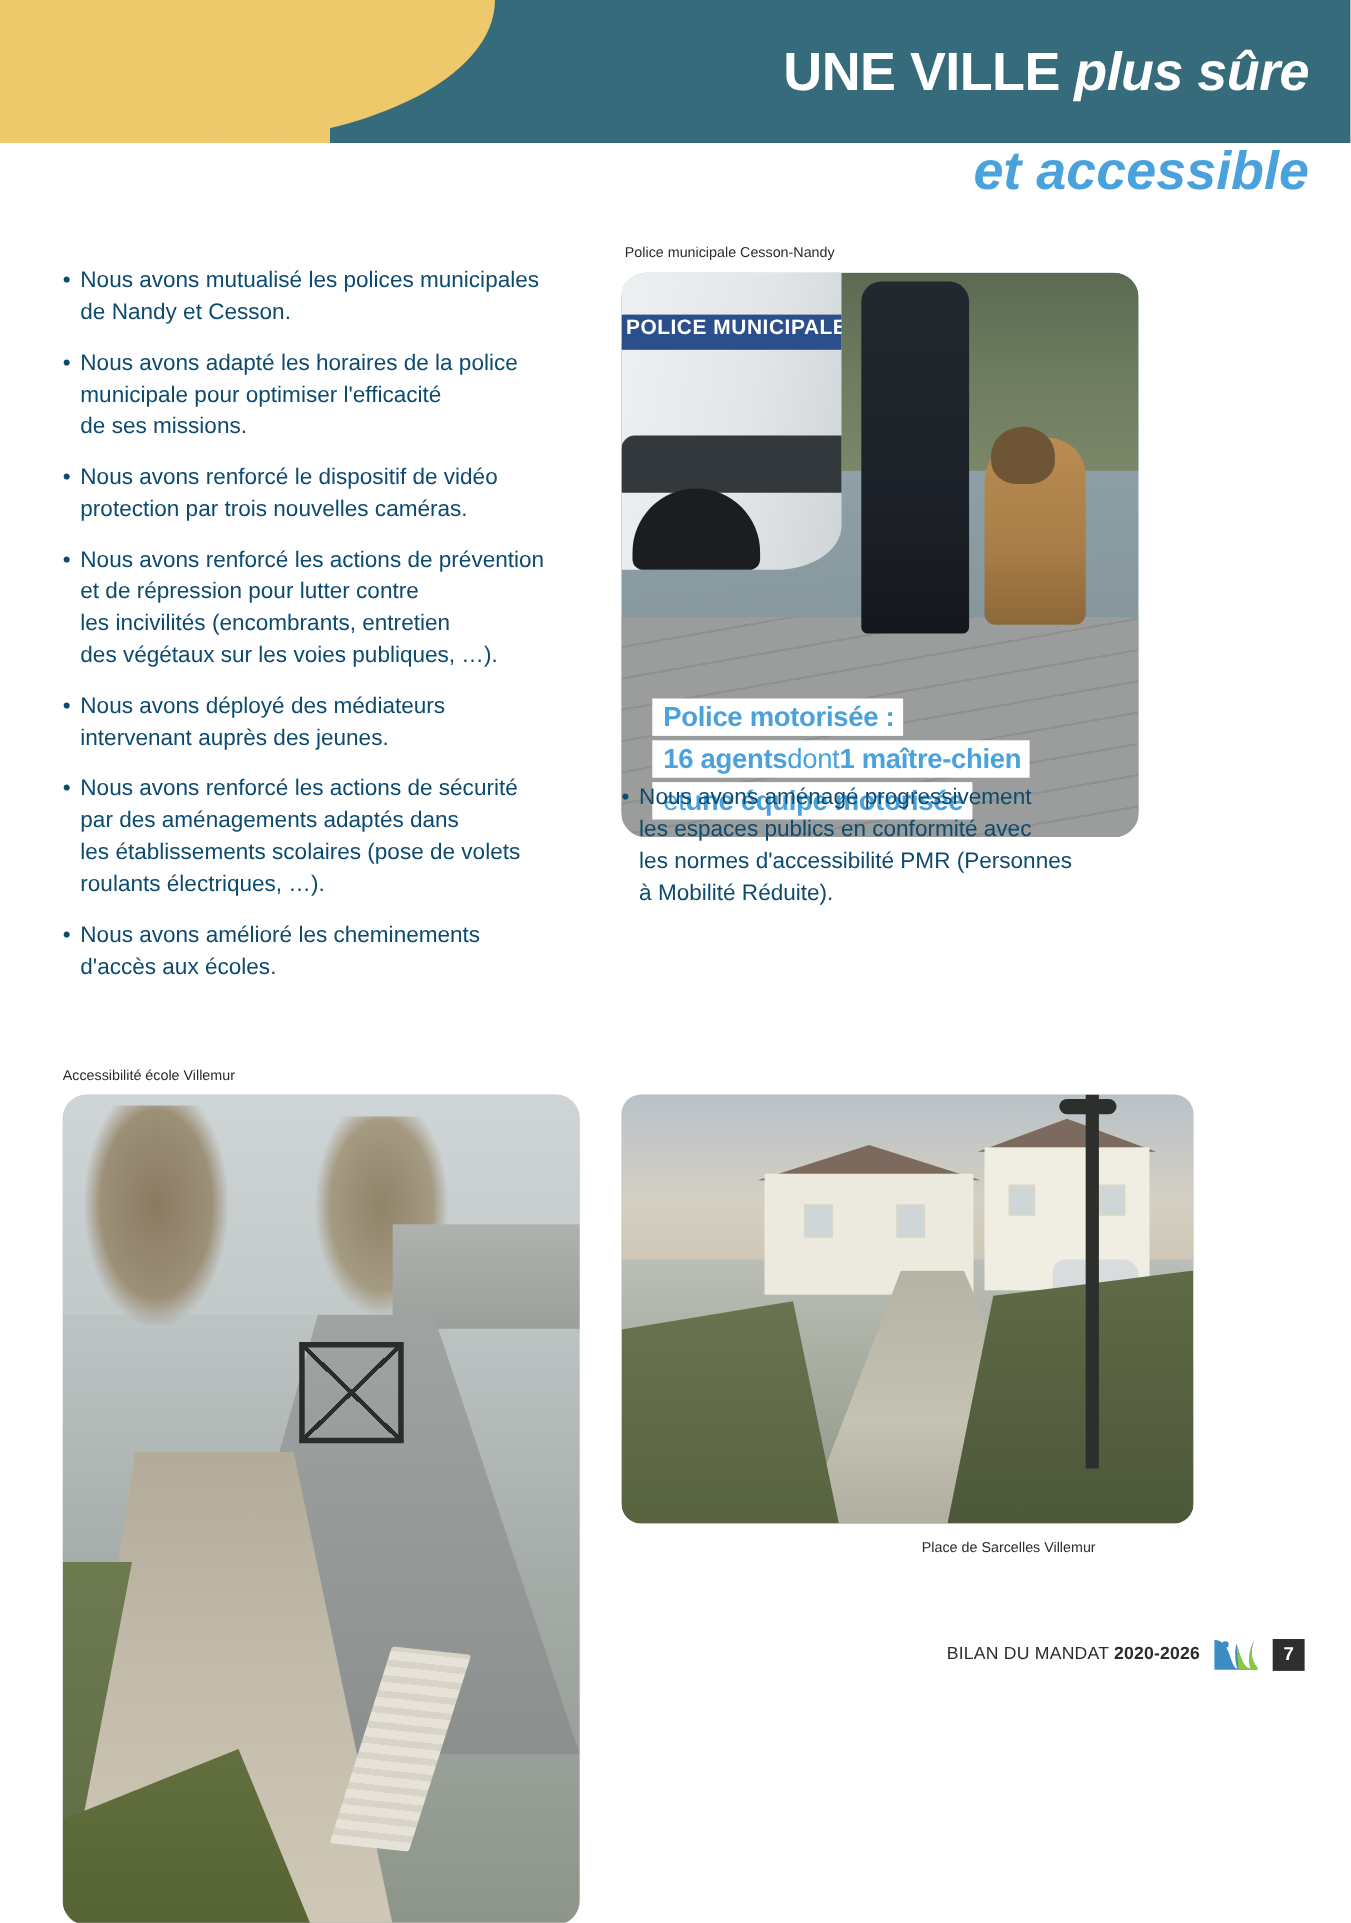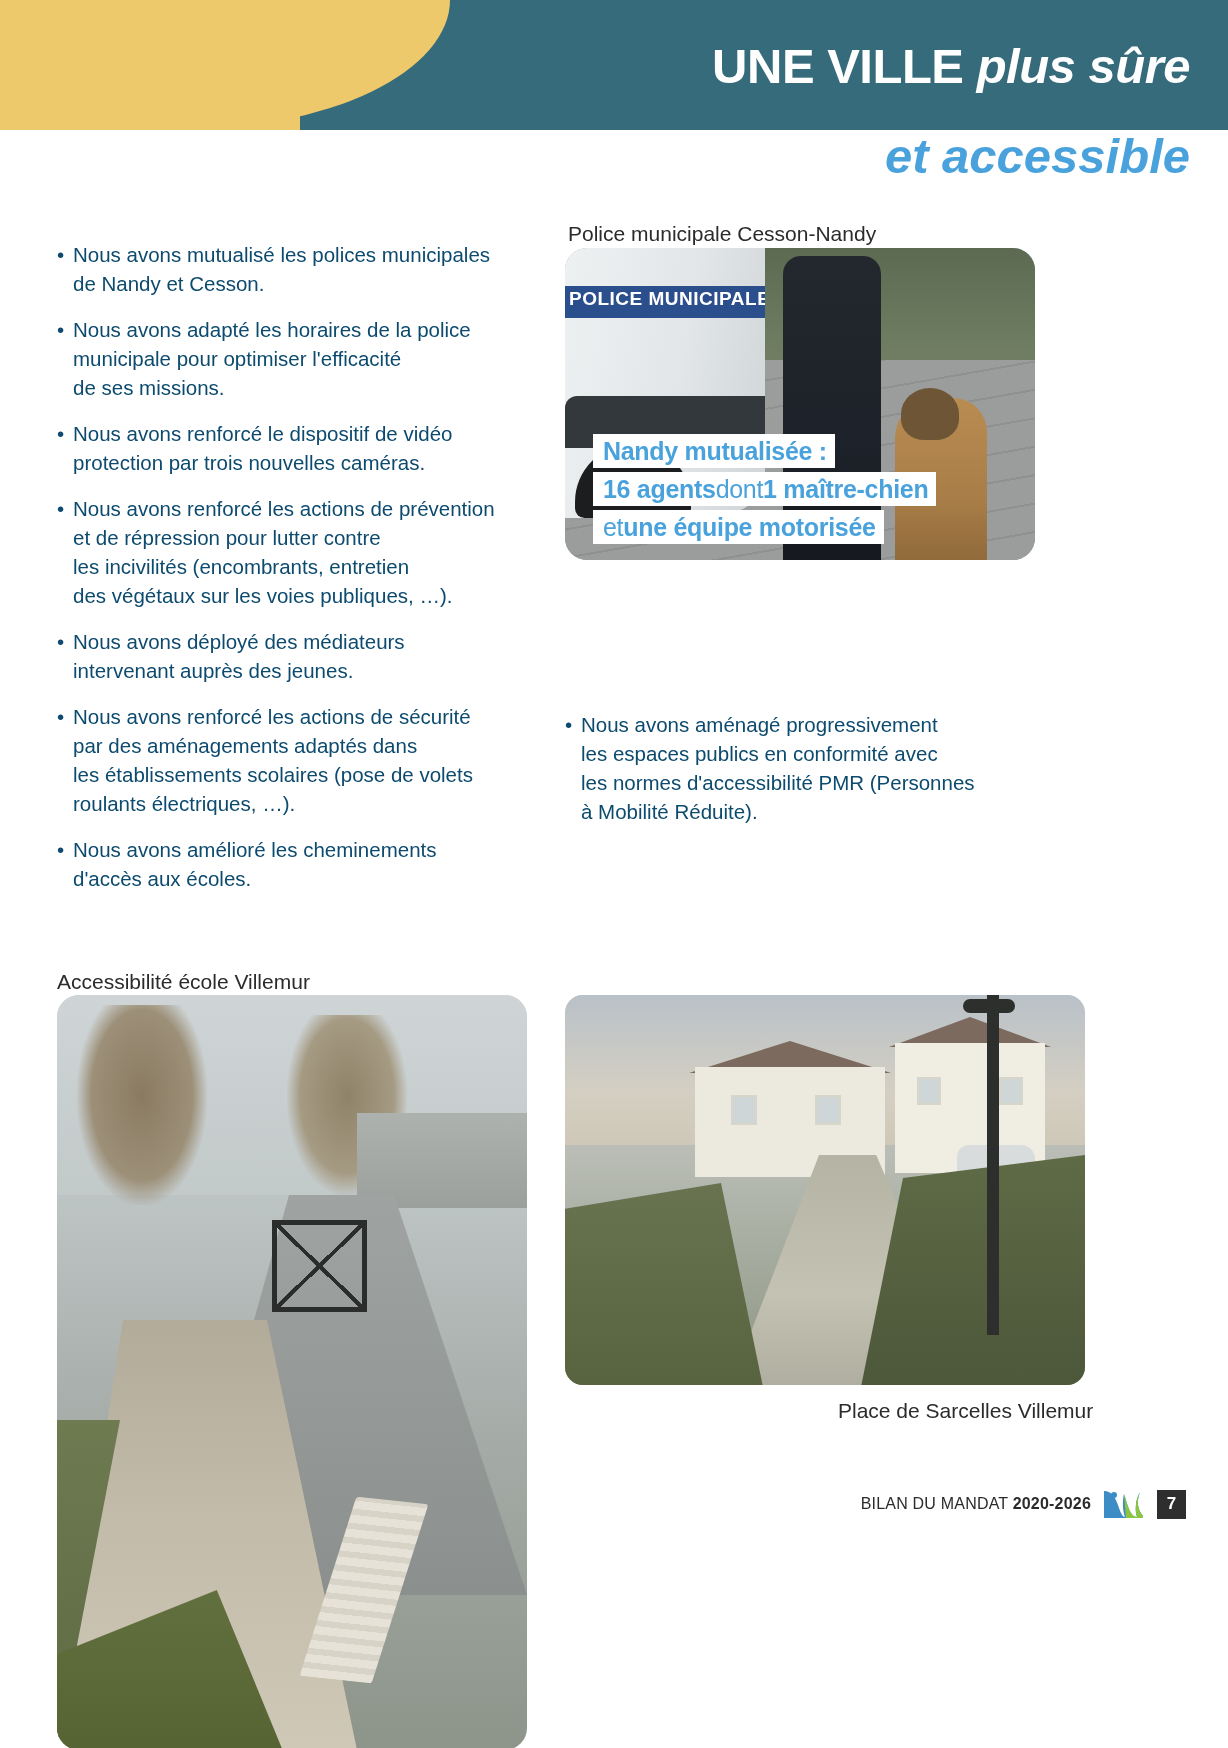--- a/index.html
+++ b/index.html
@@ -108,39 +108,39 @@
   .right-col {
     position: absolute;
     top: 710px;
     left: 565px;
     width: 470px;
   }
 
   
   .caption {
     position: absolute;
-    font-size: 21px;
+    font-size: 13px;
     color: #2b2b2b;
     white-space: nowrap;
   }
   .cap-police { top: 222px; left: 568px; }
   .cap-villemur { top: 970px; left: 57px; }
   .cap-sarcelles { top: 1399px; left: 838px; }
 
   
   .photo {
     position: absolute;
     overflow: hidden;
     background: #888;
   }
 
   
   .photo-police {
     top: 248px; left: 565px;
-    width: 470px; height: 312px;
+    width: 470px; height: 513px;
     border-radius: 22px;
     background: linear-gradient(175deg, #9fb0b8 0%, #8d9ea6 40%, #7d8a8f 100%);
   }
   .pol-van {
     position: absolute;
     top: 0; left: 0;
     width: 200px; height: 270px;
     background: linear-gradient(100deg,#eef1f2 0%, #e2e6e8 55%, #cfd4d6 100%);
     border-bottom-right-radius: 60px 40px;
   }
@@ -468,21 +468,21 @@
       <div class="pol-van-band"></div>
       <div class="pol-van-dark"></div>
       <div class="pol-wheel"></div>
     </div>
     <div class="pol-van-text">POLICE MUNICIPALE</div>
     <div class="pol-officer"></div>
     <div class="pol-dog"></div>
     <div class="pol-dog-head"></div>
 
     <div class="pol-overlay">
-      <span class="ov-line">Nandy mutualisée :</span>
+      <span class="ov-line">Police motorisée :</span>
       <span class="ov-line"><span>16 agents</span><span class="ov-light">dont</span><span>1 maître-chien</span></span>
       <span class="ov-line"><span class="ov-light">et</span><span>une équipe motorisée</span></span>
     </div>
   </div>
 
   <ul class="bullets right-col">
     <li>Nous avons aménagé progressivement
 les espaces publics en conformité avec
 les normes d'accessibilité PMR (Personnes
 à Mobilité Réduite).</li>

